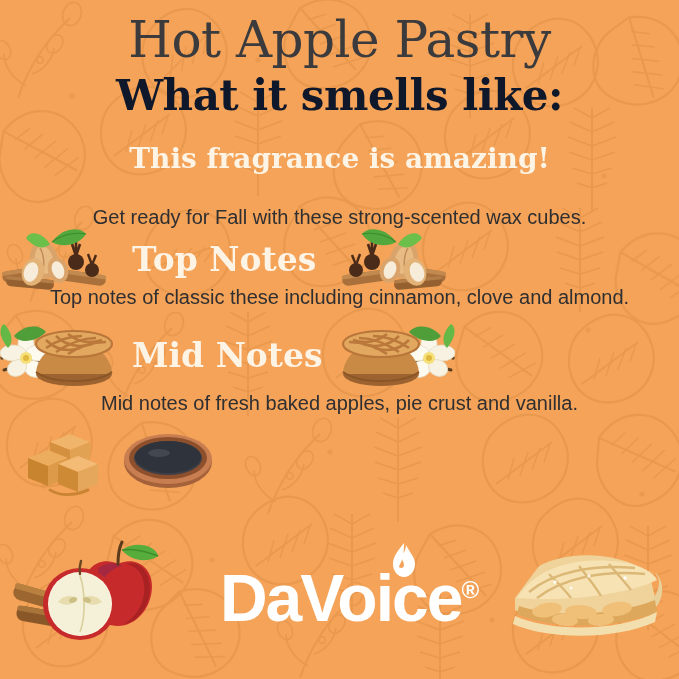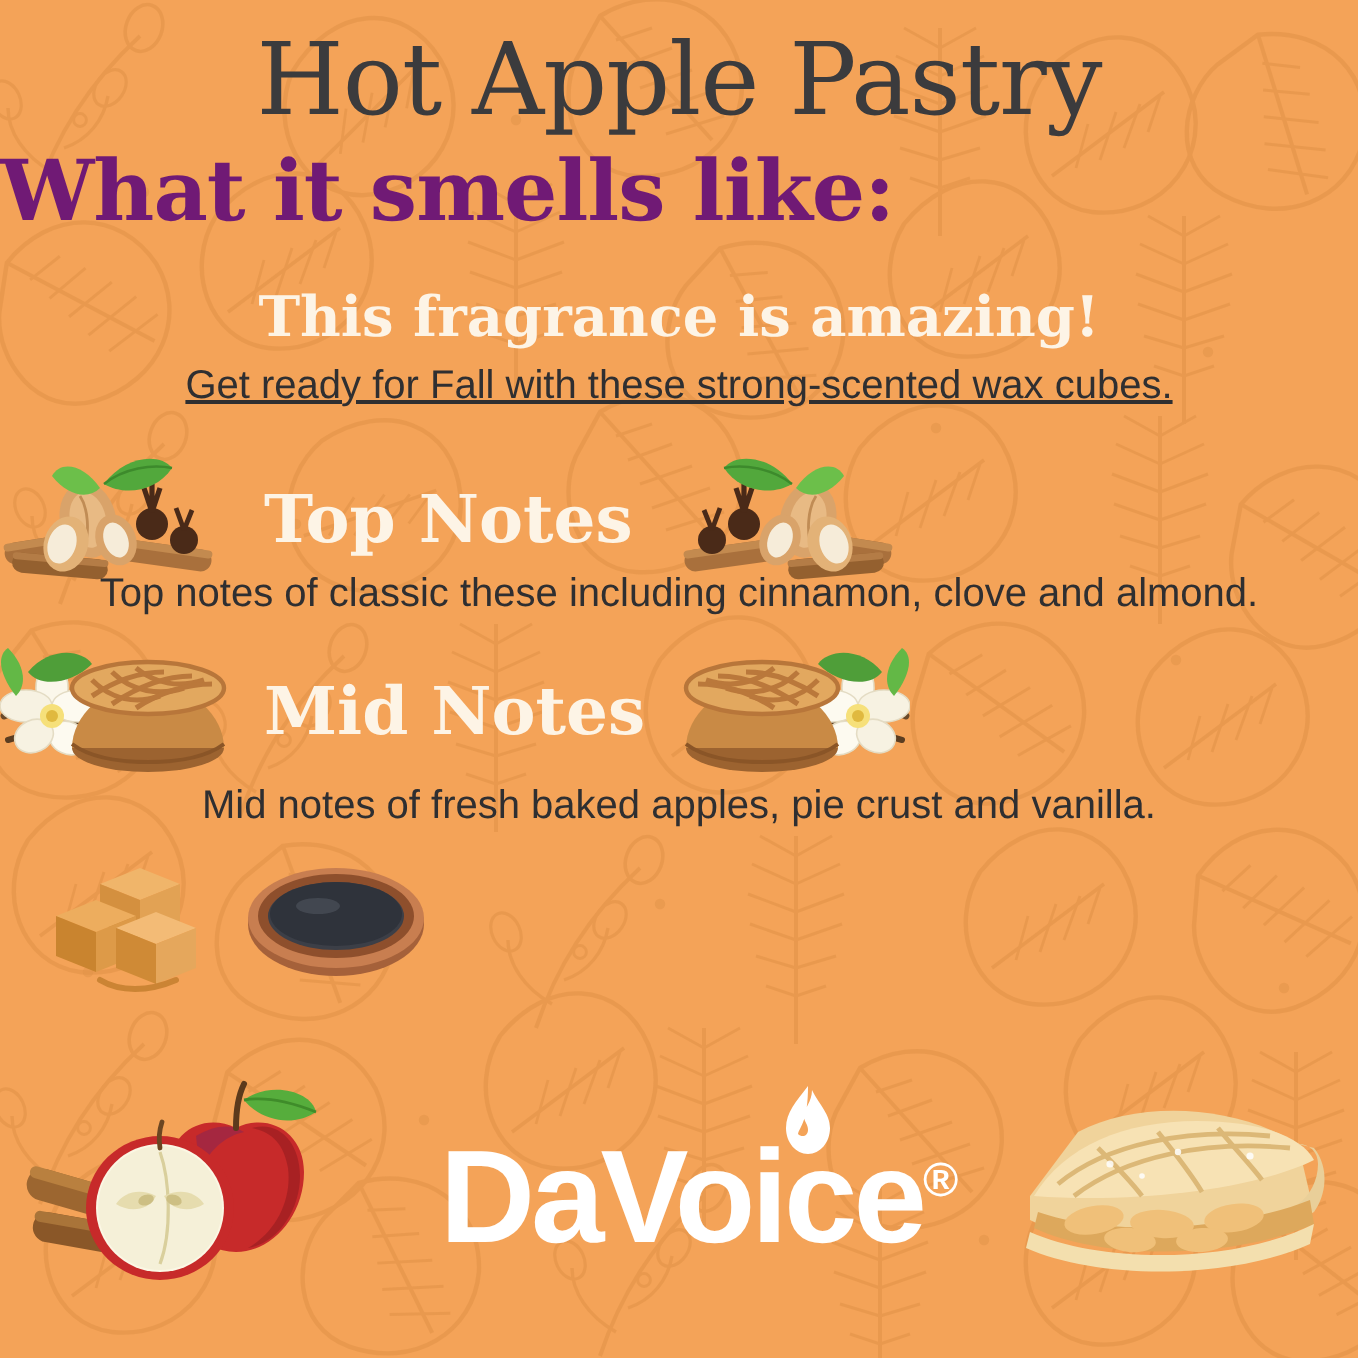--- a/index.html
+++ b/index.html
@@ -43,50 +43,49 @@
     font-size: 50px;
     line-height: 1.05;
     letter-spacing: -0.5px;
     color: #3b3b3d;
     white-space: nowrap;
   }
   .title-sub {
     position: absolute;
     left: 0; right: 0;
     top: 74px;
-    text-align: left;
+    text-align: center;
     font-family: "DejaVu Serif", serif;
     font-weight: bold;
     font-size: 42px;
     line-height: 1.05;
     letter-spacing: -0.5px;
-    color: #701a75;
+    color: #0f172a;
     white-space: nowrap;
   }
   .tagline {
     position: absolute;
     left: 0; right: 0;
     top: 142px;
     text-align: center;
     font-family: "DejaVu Serif", serif;
     font-weight: bold;
     font-size: 28px;
     color: #fdf4e6;
     white-space: nowrap;
   }
   .intro-line {
     position: absolute;
     left: 0; right: 0;
-    top: 182px;
+    top: 206px;
     text-align: center;
     font-family: "Liberation Sans", sans-serif;
     font-size: 20px;
     color: #2f2f31;
     white-space: nowrap;
-    text-decoration: underline;
   }
 
   
   .note-band {
     position: absolute;
     left: 0;
     width: 679px;
     height: 74px;
     display: flex;
     align-items: center;

